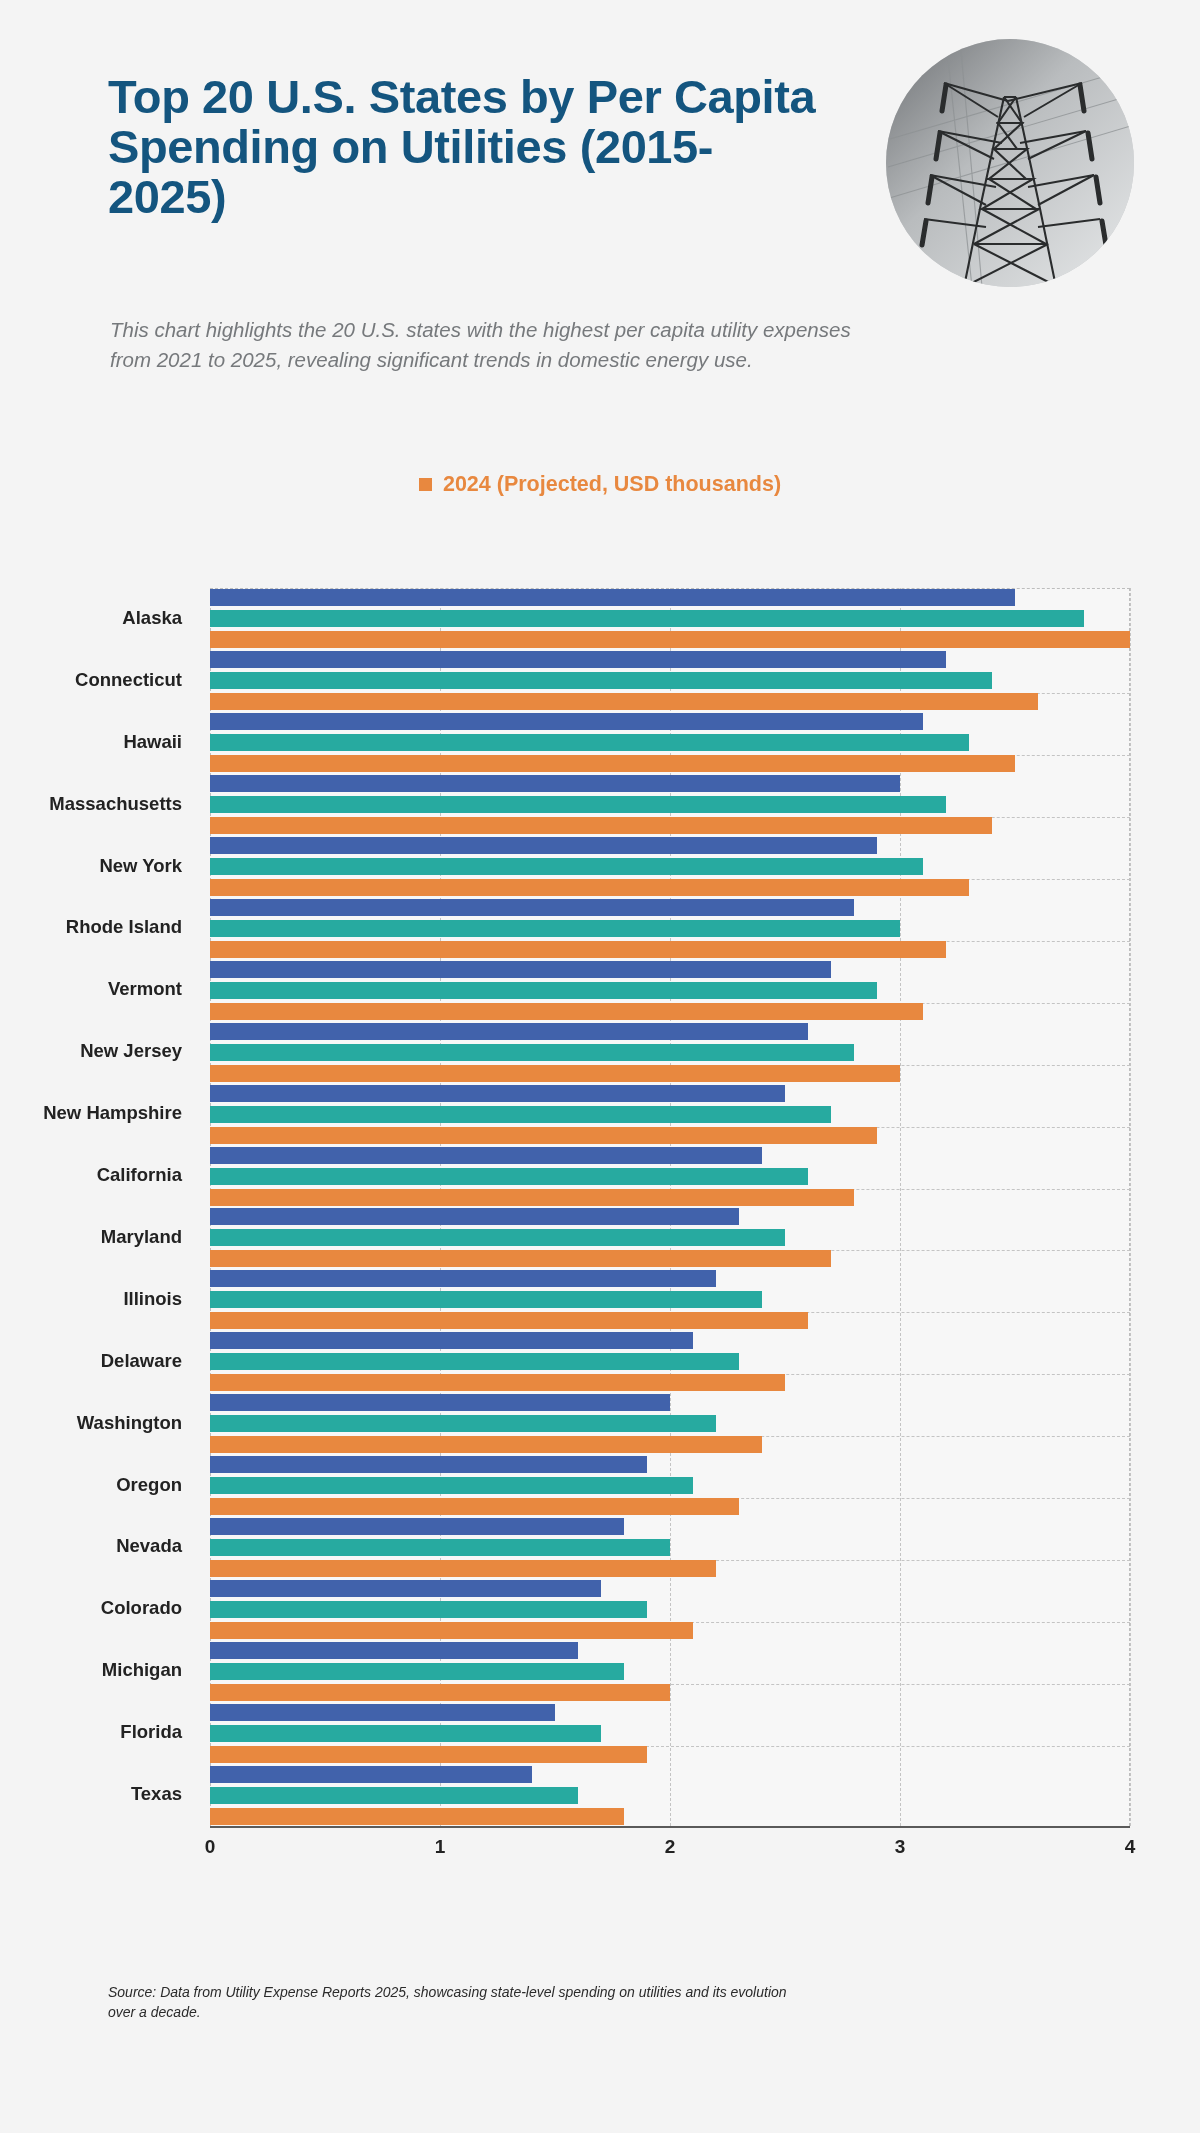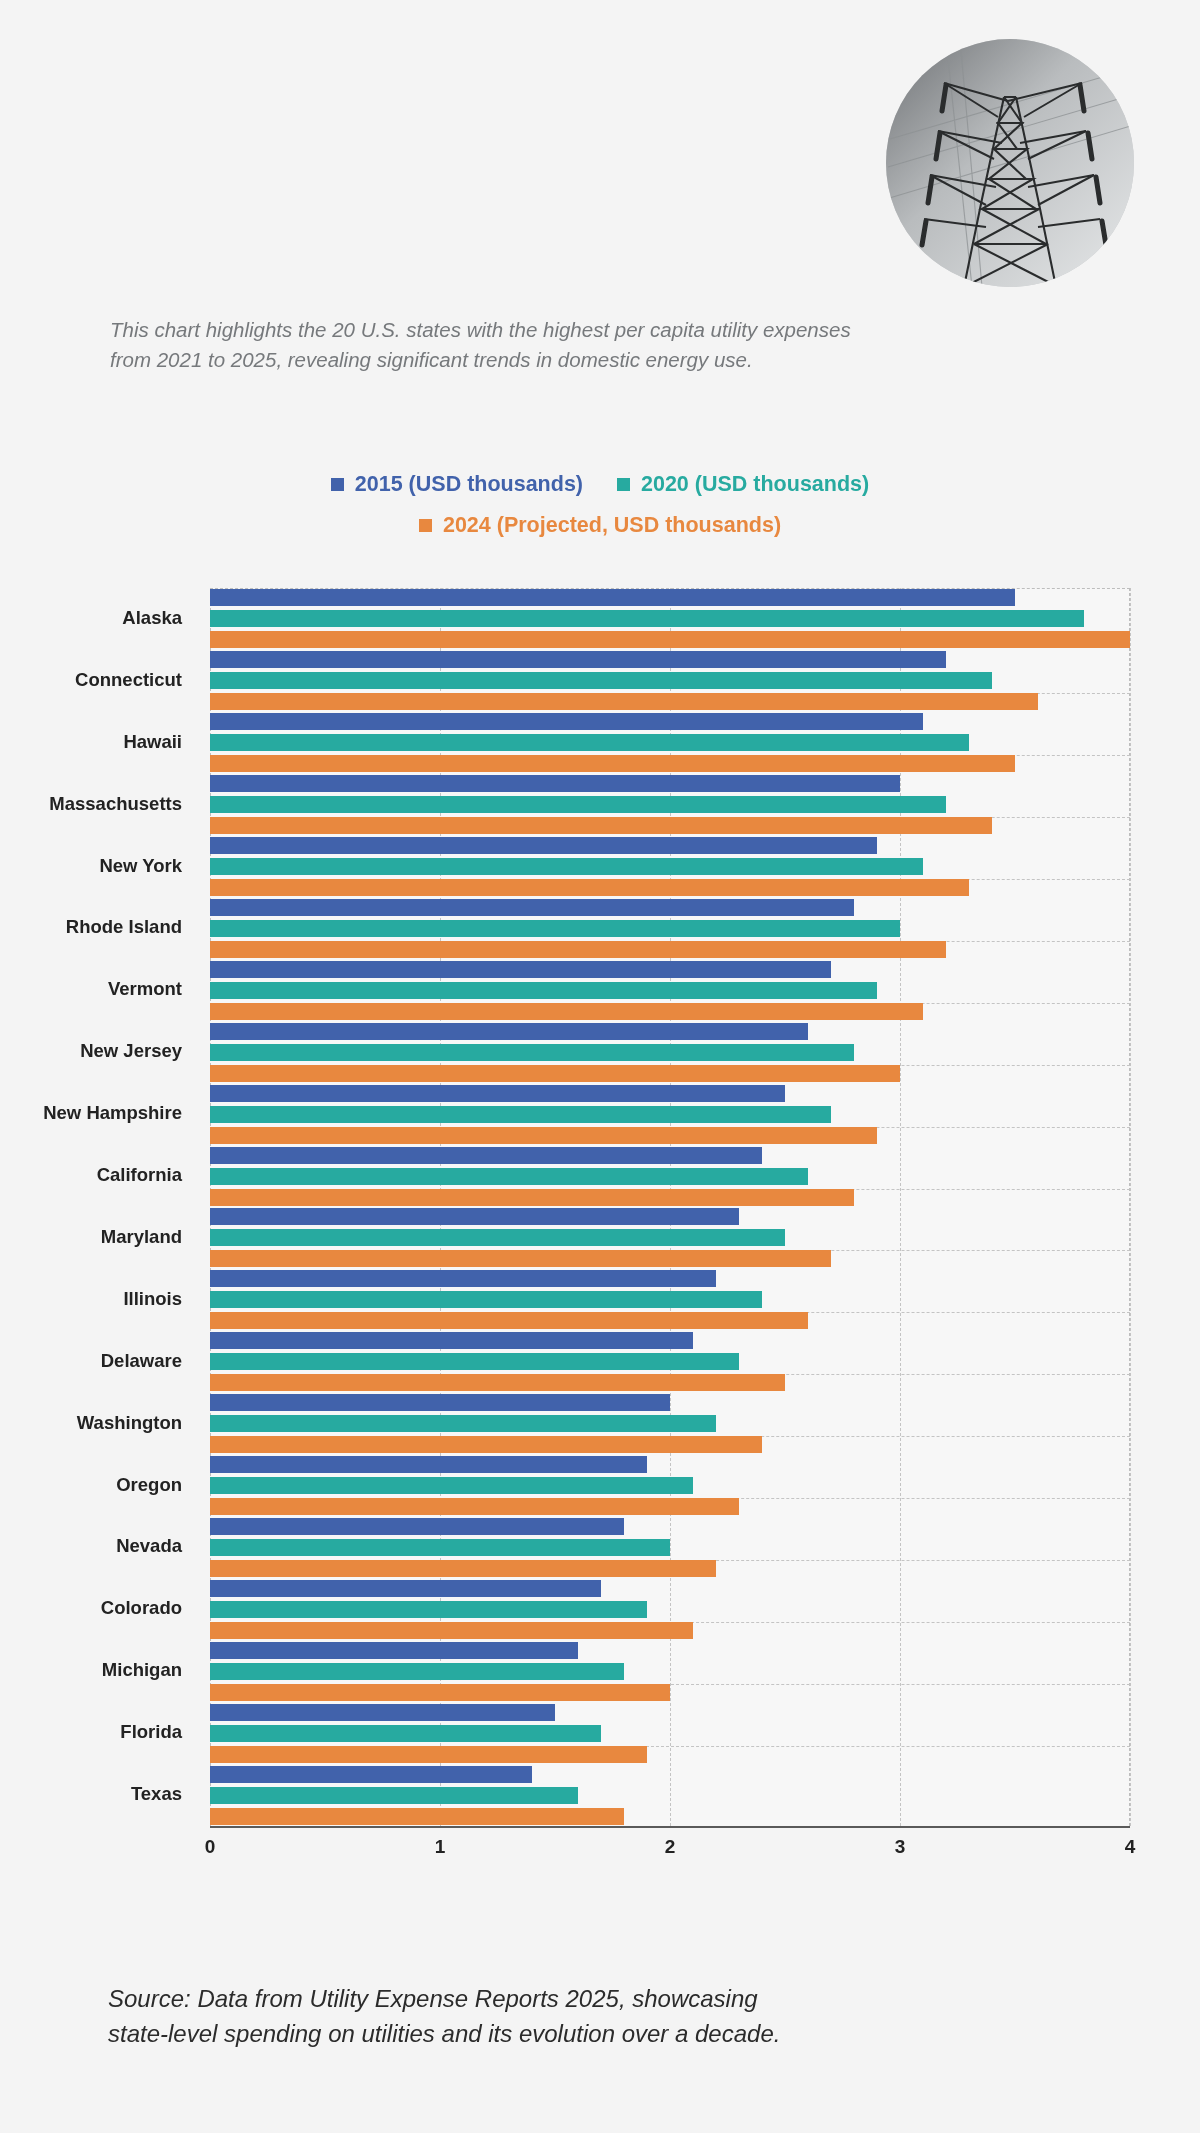--- a/index.html
+++ b/index.html
@@ -188,21 +188,21 @@
     top: 1960px;
     width: 1200px;
     height: 130px;
   }
 
   #source-text {
     position: absolute;
     left: 108px;
     top: 22px;
     width: 700px;
-    font-size: 24px;
+    font-size: 14px;
     line-height: 1.45;
     font-style: italic;
     color: #2b2b2b;
   }
 
   #logo-box {
     position: absolute;
     left: 861px;
     top: 25px;
     width: 273px;
@@ -219,20 +219,21 @@
     letter-spacing: 1.6px;
   }
 </style>
 </head>
 <body>
 
 <div id="page">
 
   <div id="header">
 
+    <div id="title">Top 20 U.S. States by Per Capita Spending on Utilities (2015-2025)</div>
 
     <div id="subtitle">This chart highlights the 20 U.S. states with the highest per capita utility expenses from 2021 to 2025, revealing significant trends in domestic energy use.</div>
 
     <div id="hero-photo">
       <svg viewBox="0 0 248 248" xmlns="http://www.w3.org/2000/svg">
         <defs>
           <linearGradient id="skyGrad" x1="0" y1="0" x2="1" y2="1">
             <stop offset="0%" stop-color="#6e7174"></stop>
             <stop offset="42%" stop-color="#b9bcbe"></stop>
             <stop offset="100%" stop-color="#e6e8e9"></stop>
@@ -282,30 +283,20 @@
           <path d="M46 138 L42 164"></path>
             <path d="M210 138 L214 164"></path>
           <path d="M40 182 L36 206"></path>
             <path d="M216 182 L220 206"></path>
         </g>
       </svg>
     </div>
   </div>
 
   <div id="legend">
-    <div class="legend-row">
-      <div class="legend-item">
-        <span class="legend-swatch" style="background:#4162ab"></span>
-        <span style="color:#4162ab">2015 (USD thousands)</span>
-      </div>
-      <div class="legend-item">
-        <span class="legend-swatch" style="background:#27aaa0"></span>
-        <span style="color:#27aaa0">2020 (USD thousands)</span>
-      </div>
-    </div>
     <div class="legend-row">
       <div class="legend-item">
         <span class="legend-swatch" style="background:#e8883f"></span>
         <span style="color:#e8883f">2024 (Projected, USD thousands)</span>
       </div>
     </div>
   </div>
 
   <div id="chart">
     <div id="chart-inner">

